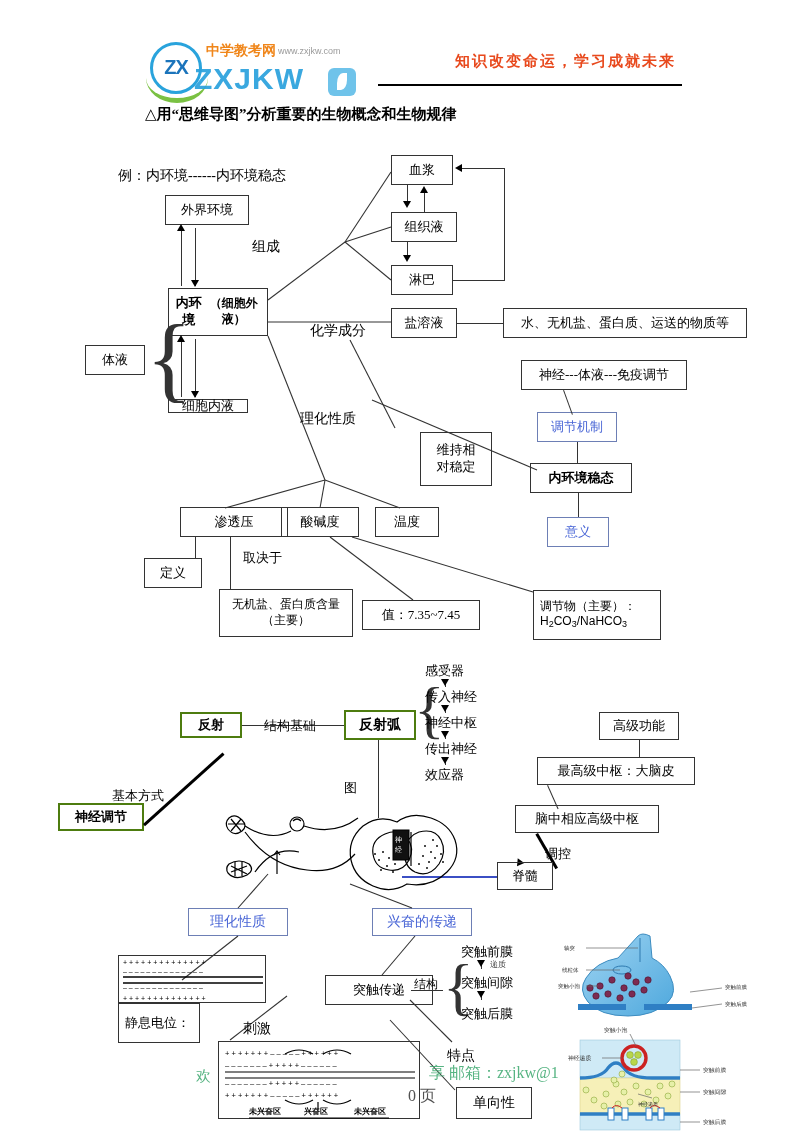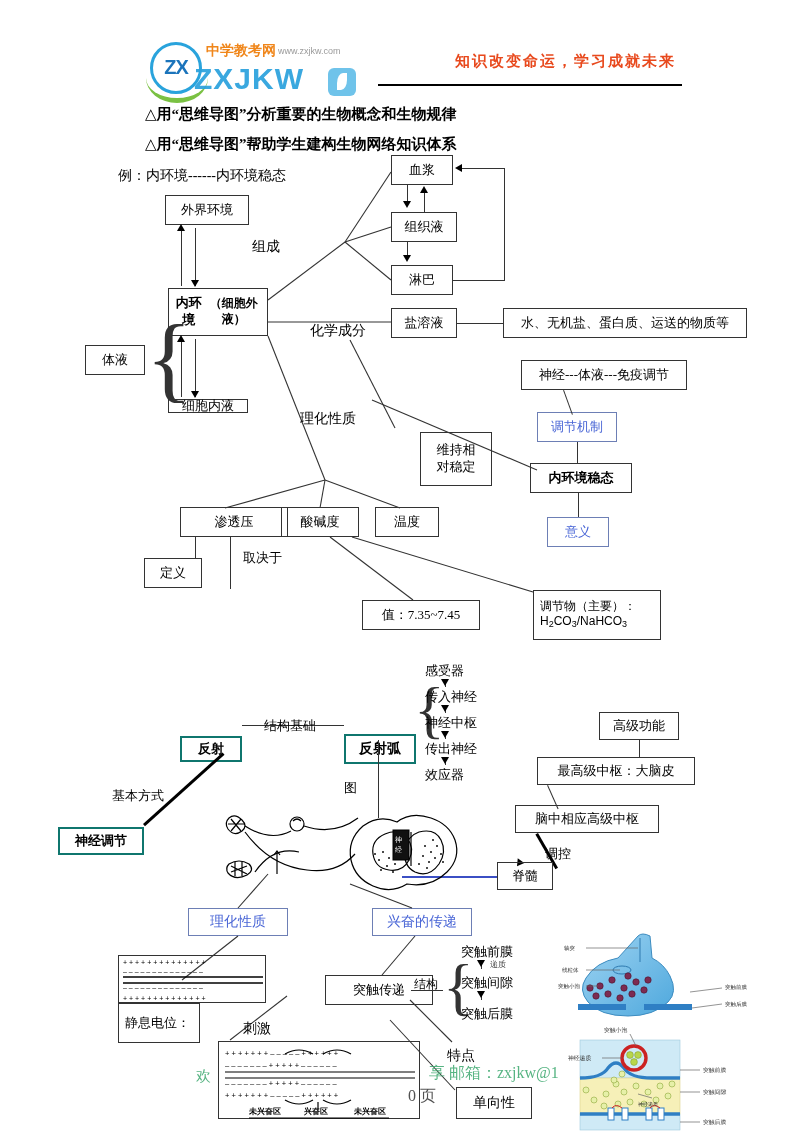--- a/index.html
+++ b/index.html
@@ -63,21 +63,21 @@
   .bigline{font-size:15px;font-weight:bold;}
 
   
   .box{
     position:absolute;box-sizing:border-box;border:1px solid #333;
     background:transparent;display:flex;align-items:center;justify-content:center;
     text-align:center;font-size:13px;line-height:1.3;padding:2px 4px;
   }
   .box.blue{color:#4a66d6;border-color:#6d7fb5;}
   .box.strong{font-weight:bold;}
-  .box.thick{border:2px solid #0f766e;margin-top:24px;}
+  .box.thick{border:2px solid #4d7c0f;}
   .box.left{justify-content:flex-start;text-align:left;padding-left:6px;}
 
   
   .ln{position:absolute;background:#333;transform-origin:0 0;height:1px;}
   .ln.thick{height:3px;background:#000;}
   .ln.blue{background:#3b4fc4;height:2px;}
   .vl{position:absolute;width:1px;background:#333;}
   .hl{position:absolute;height:1px;background:#333;}
 
   
@@ -105,21 +105,20 @@
     <div class="logo-swoosh"></div>
     <div class="logo-cn">中学教考网</div>
     <div class="logo-url">www.zxjkw.com</div>
     <div class="logo-big">ZXJKW</div>
     <div class="logo-leaf"></div>
   </div>
   <div class="slogan">知识改变命运，学习成就未来</div>
   <div class="header-rule"></div>
 
   <div class="t bigline" style="left:145px;top:105px;">△用“思维导图”分析重要的生物概念和生物规律</div>
-  <div class="t bigline" style="left:145px;top:135px;">△用“思维导图”帮助学生建构生物网络知识体系</div>
   <div class="t" style="left:118px;top:167px;font-size:14px;">例：内环境------内环境稳态</div>
 
   <div class="box" style="left:165px;top:195px;width:84px;height:30px;">
     <span>外界环境</span>
   </div>
 
   <div class="box" style="left:168px;top:288px;width:100px;height:48px;flex-direction:row;font-weight:bold;">
     <span>内环境</span>
     <span style="font-size:12px;">（细胞外液）</span>
   </div>
@@ -236,20 +235,24 @@
     <span>温度</span>
   </div>
 
   <div class="box" style="left:144px;top:558px;width:58px;height:30px;">
     <span>定义</span>
   </div>
   <div class="vl" style="left:195px;top:537px;height:21px;"></div>
   <div class="vl" style="left:230px;top:537px;height:52px;"></div>
   <div class="t" style="left:243px;top:550px;">取决于</div>
 
+  <div class="box" style="left:219px;top:589px;width:134px;height:48px;flex-direction:column;">
+    <span style="font-size:12px;">无机盐、蛋白质含量</span>
+    <span style="font-size:12px;">（主要）</span>
+  </div>
 
   <div class="box" style="left:362px;top:600px;width:118px;height:30px;">
     <span>值：7.35~7.45</span>
   </div>
 
   <div class="box left" style="left:533px;top:590px;width:128px;height:50px;flex-direction:column;align-items:flex-start;justify-content:center;">
     <span style="font-size:12px;">调节物（主要）：</span>
     <span style="font-size:12px;font-family:'Liberation Sans',sans-serif;">
       <span>H</span><span class="sub">2</span><span>CO</span><span class="sub">3</span><span>/NaHCO</span><span class="sub">3</span>
     </span>

